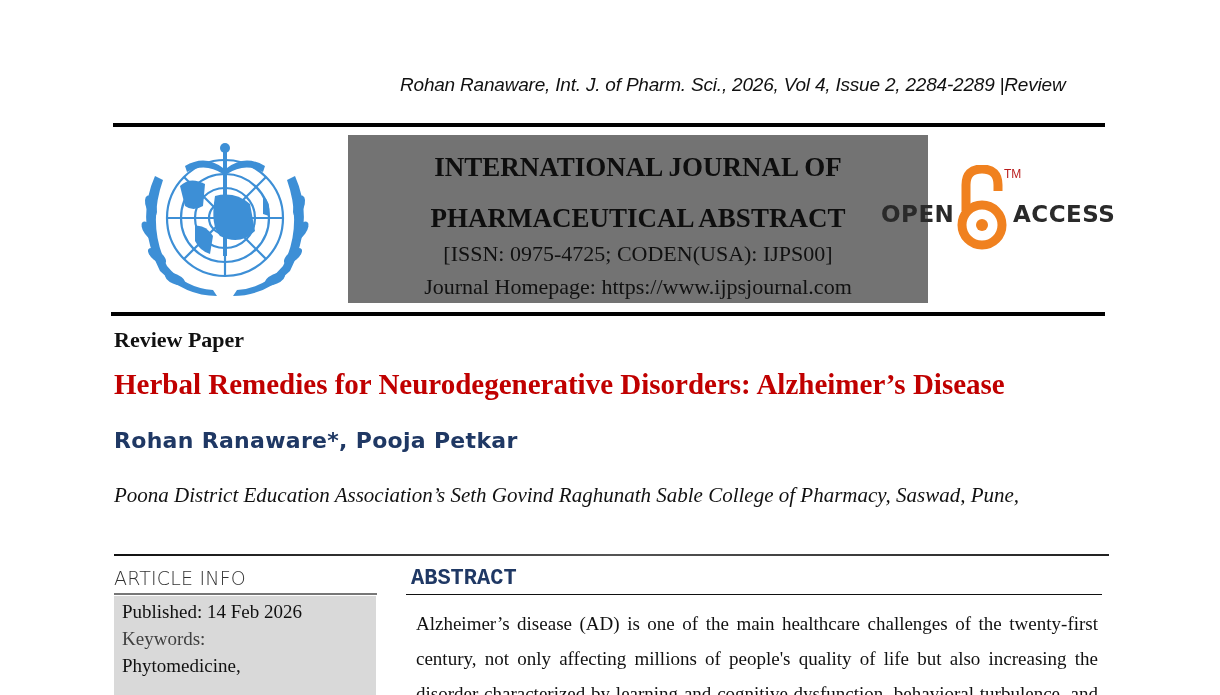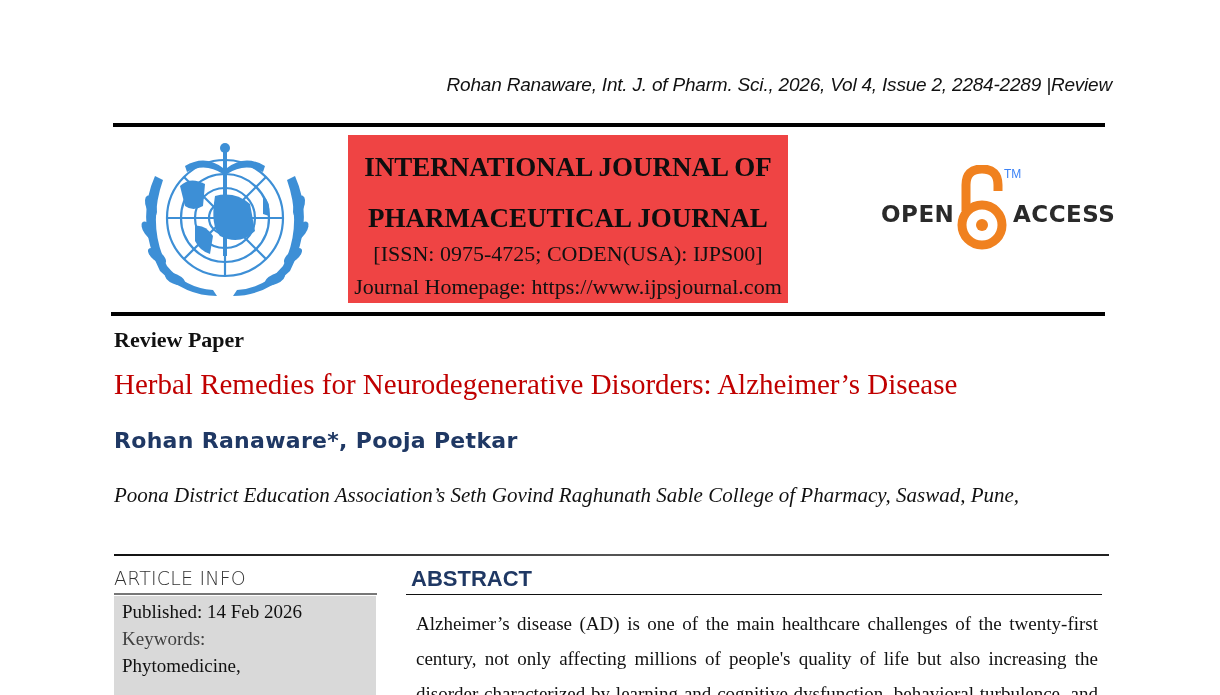--- a/index.html
+++ b/index.html
@@ -1,55 +1,55 @@
 <!DOCTYPE html>
 <html><head>
   <meta charset="utf-8">
   <style>
     html, body { margin: 0; padding: 0; background: #ffffff; }
     body { width: 1220px; height: 695px; overflow: hidden; position: relative; font-family: "Liberation Serif", serif; color: #111; }
 
     .running-header {
-      position: absolute; left: 400px; top: 74px; width: 712px; text-align: right;
+      position: absolute; left: 400px; top: 74px; width: 712px; 
       font-family: "Liberation Sans", sans-serif; font-style: italic; font-size: 19px; color: #111;
       letter-spacing: -0.2px;
     }
 
     .rule-top { position: absolute; left: 113px; top: 123px; width: 992px; height: 4px; background: #000; }
     .rule-bottom { position: absolute; left: 111px; top: 312px; width: 994px; height: 4px; background: #000; }
 
     .logo-who { position: absolute; left: 125px; top: 136px; width: 200px; height: 170px; }
 
     .masthead-box {
-      position: absolute; left: 348px; top: 135px; width: 440px; height: 168px;
-      background: #ef4444; text-align: center;
+      position: absolute; left: 348px; top: 135px; width: 580px; height: 168px;
+      background: #737373; text-align: center;
     }
     .masthead-title { font-family: "Liberation Serif", serif; font-weight: bold; font-size: 27px; line-height: 37px; margin-top: 14px; color: #0e0e0e; }
     .masthead-issn { font-family: "Liberation Serif", serif; font-size: 22px; line-height: 33px; color: #111; }
     .masthead-url { font-family: "Liberation Serif", serif; font-size: 22px; line-height: 33px; color: #111; }
 
     .oa-logo { position: absolute; left: 880px; top: 165px; width: 228px; height: 90px; }
     .oa-text { position: absolute; top: 36px; font-family: "DejaVu Sans", sans-serif; font-weight: bold; font-size: 23px; color: #2a2a2a; letter-spacing: 0.5px; }
     .oa-open { left: 1px; }
     .oa-access { left: 133px; }
-    .oa-tm { position: absolute; left: 124px; top: 2px; font-family: "Liberation Sans", sans-serif; font-size: 12px; color: #3b82f6; }
+    .oa-tm { position: absolute; left: 124px; top: 2px; font-family: "Liberation Sans", sans-serif; font-size: 12px; color: #b91c1c; }
 
     .paper-type { position: absolute; left: 114px; top: 327px; font-family: "Liberation Serif", serif; font-weight: bold; font-size: 22px; color: #111; }
-    .paper-title { position: absolute; left: 114px; top: 368px; font-family: "Liberation Serif", serif; font-weight: normal; font-size: 29px; color: #c00000; white-space: nowrap; }
+    .paper-title { position: absolute; left: 114px; top: 368px; font-family: "Liberation Serif", serif; font-weight: bold; font-size: 29px; color: #c00000; white-space: nowrap; }
     .authors { position: absolute; left: 114px; top: 428px; font-family: "DejaVu Sans", sans-serif; font-weight: bold; font-size: 22px; color: #1f3864; letter-spacing: 0.3px; }
     .affiliation { position: absolute; left: 114px; top: 481px; width: 990px; font-family: "Liberation Serif", serif; font-style: italic; font-size: 21px; line-height: 29px; color: #111; }
 
     .rule-section { position: absolute; left: 114px; top: 554px; width: 995px; height: 2px; background: linear-gradient(to right, #111, #555 50%, #222); }
 
     .article-info-heading { position: absolute; left: 114px; top: 567px; font-family: "DejaVu Sans", sans-serif; font-size: 19px; color: #333; letter-spacing: 0.2px; font-weight: 300; }
     .article-info-rule { position: absolute; left: 114px; top: 593px; width: 263px; height: 2px; background: #777; }
     .article-info-box { position: absolute; left: 114px; top: 596px; width: 262px; height: 110px; background: #d9d9d9; padding: 2px 0 0 8px; box-sizing: border-box; font-family: "Liberation Serif", serif; font-size: 19px; line-height: 27px; color: #111; }
     .kw-label { color: #404040; }
 
-    .abstract-heading { position: absolute; left: 411px; top: 566px; font-family: Liberation Sans, sans-serif; font-weight: bold; font-size: 22px; color: #1f3864; }
+    .abstract-heading { position: absolute; left: 411px; top: 566px; font-family: Liberation Mono, monospace; font-weight: bold; font-size: 22px; color: #1f3864; }
     .abstract-rule { position: absolute; left: 406px; top: 594px; width: 696px; height: 1px; background: #111; }
     .abstract-body { position: absolute; left: 408px; top: 602px; width: 698px; font-family: "Liberation Serif", serif; font-size: 19px; line-height: 27px; color: #111; text-align: justify; text-align-last: justify; }
     .abstract-body p { margin: 8px; }
   </style>
 </head>
 <body>
 
 <div class="running-header">Rohan Ranaware, Int. J. of Pharm. Sci., 2026, Vol 4, Issue 2, 2284-2289 |Review</div>
 
 <div class="rule-top"></div>
@@ -86,21 +86,21 @@
       <ellipse cx="174" cy="70" rx="5" ry="11" transform="rotate(20 174 70)"></ellipse>
       <ellipse cx="176" cy="95" rx="5" ry="11" transform="rotate(35 176 95)"></ellipse>
       <ellipse cx="168" cy="120" rx="5" ry="11" transform="rotate(50 168 120)"></ellipse>
       <ellipse cx="150" cy="143" rx="5" ry="11" transform="rotate(65 150 143)"></ellipse>
     </g>
   </svg>
 </div>
 
 <div class="masthead-box">
   <div class="masthead-title">INTERNATIONAL JOURNAL OF</div>
-  <div class="masthead-title">PHARMACEUTICAL JOURNAL</div>
+  <div class="masthead-title">PHARMACEUTICAL ABSTRACT</div>
   <div class="masthead-issn">[ISSN: 0975-4725; CODEN(USA): IJPS00]</div>
   <div class="masthead-url">Journal Homepage: https://www.ijpsjournal.com</div>
 </div>
 
 <div class="oa-logo">
   <span class="oa-text oa-open">OPEN</span>
   <svg style="position:absolute;left:74px;top:0px;" width="56" height="86" viewBox="0 0 56 86">
     <path d="M12 46 L12 20 Q12 4 28 4 Q44 4 44 20 L44 26" fill="none" stroke="#f0811f" stroke-width="9"></path>
     <circle cx="28" cy="60" r="20" fill="none" stroke="#f0811f" stroke-width="9"></circle>
     <circle cx="28" cy="60" r="6" fill="#f0811f"></circle>

